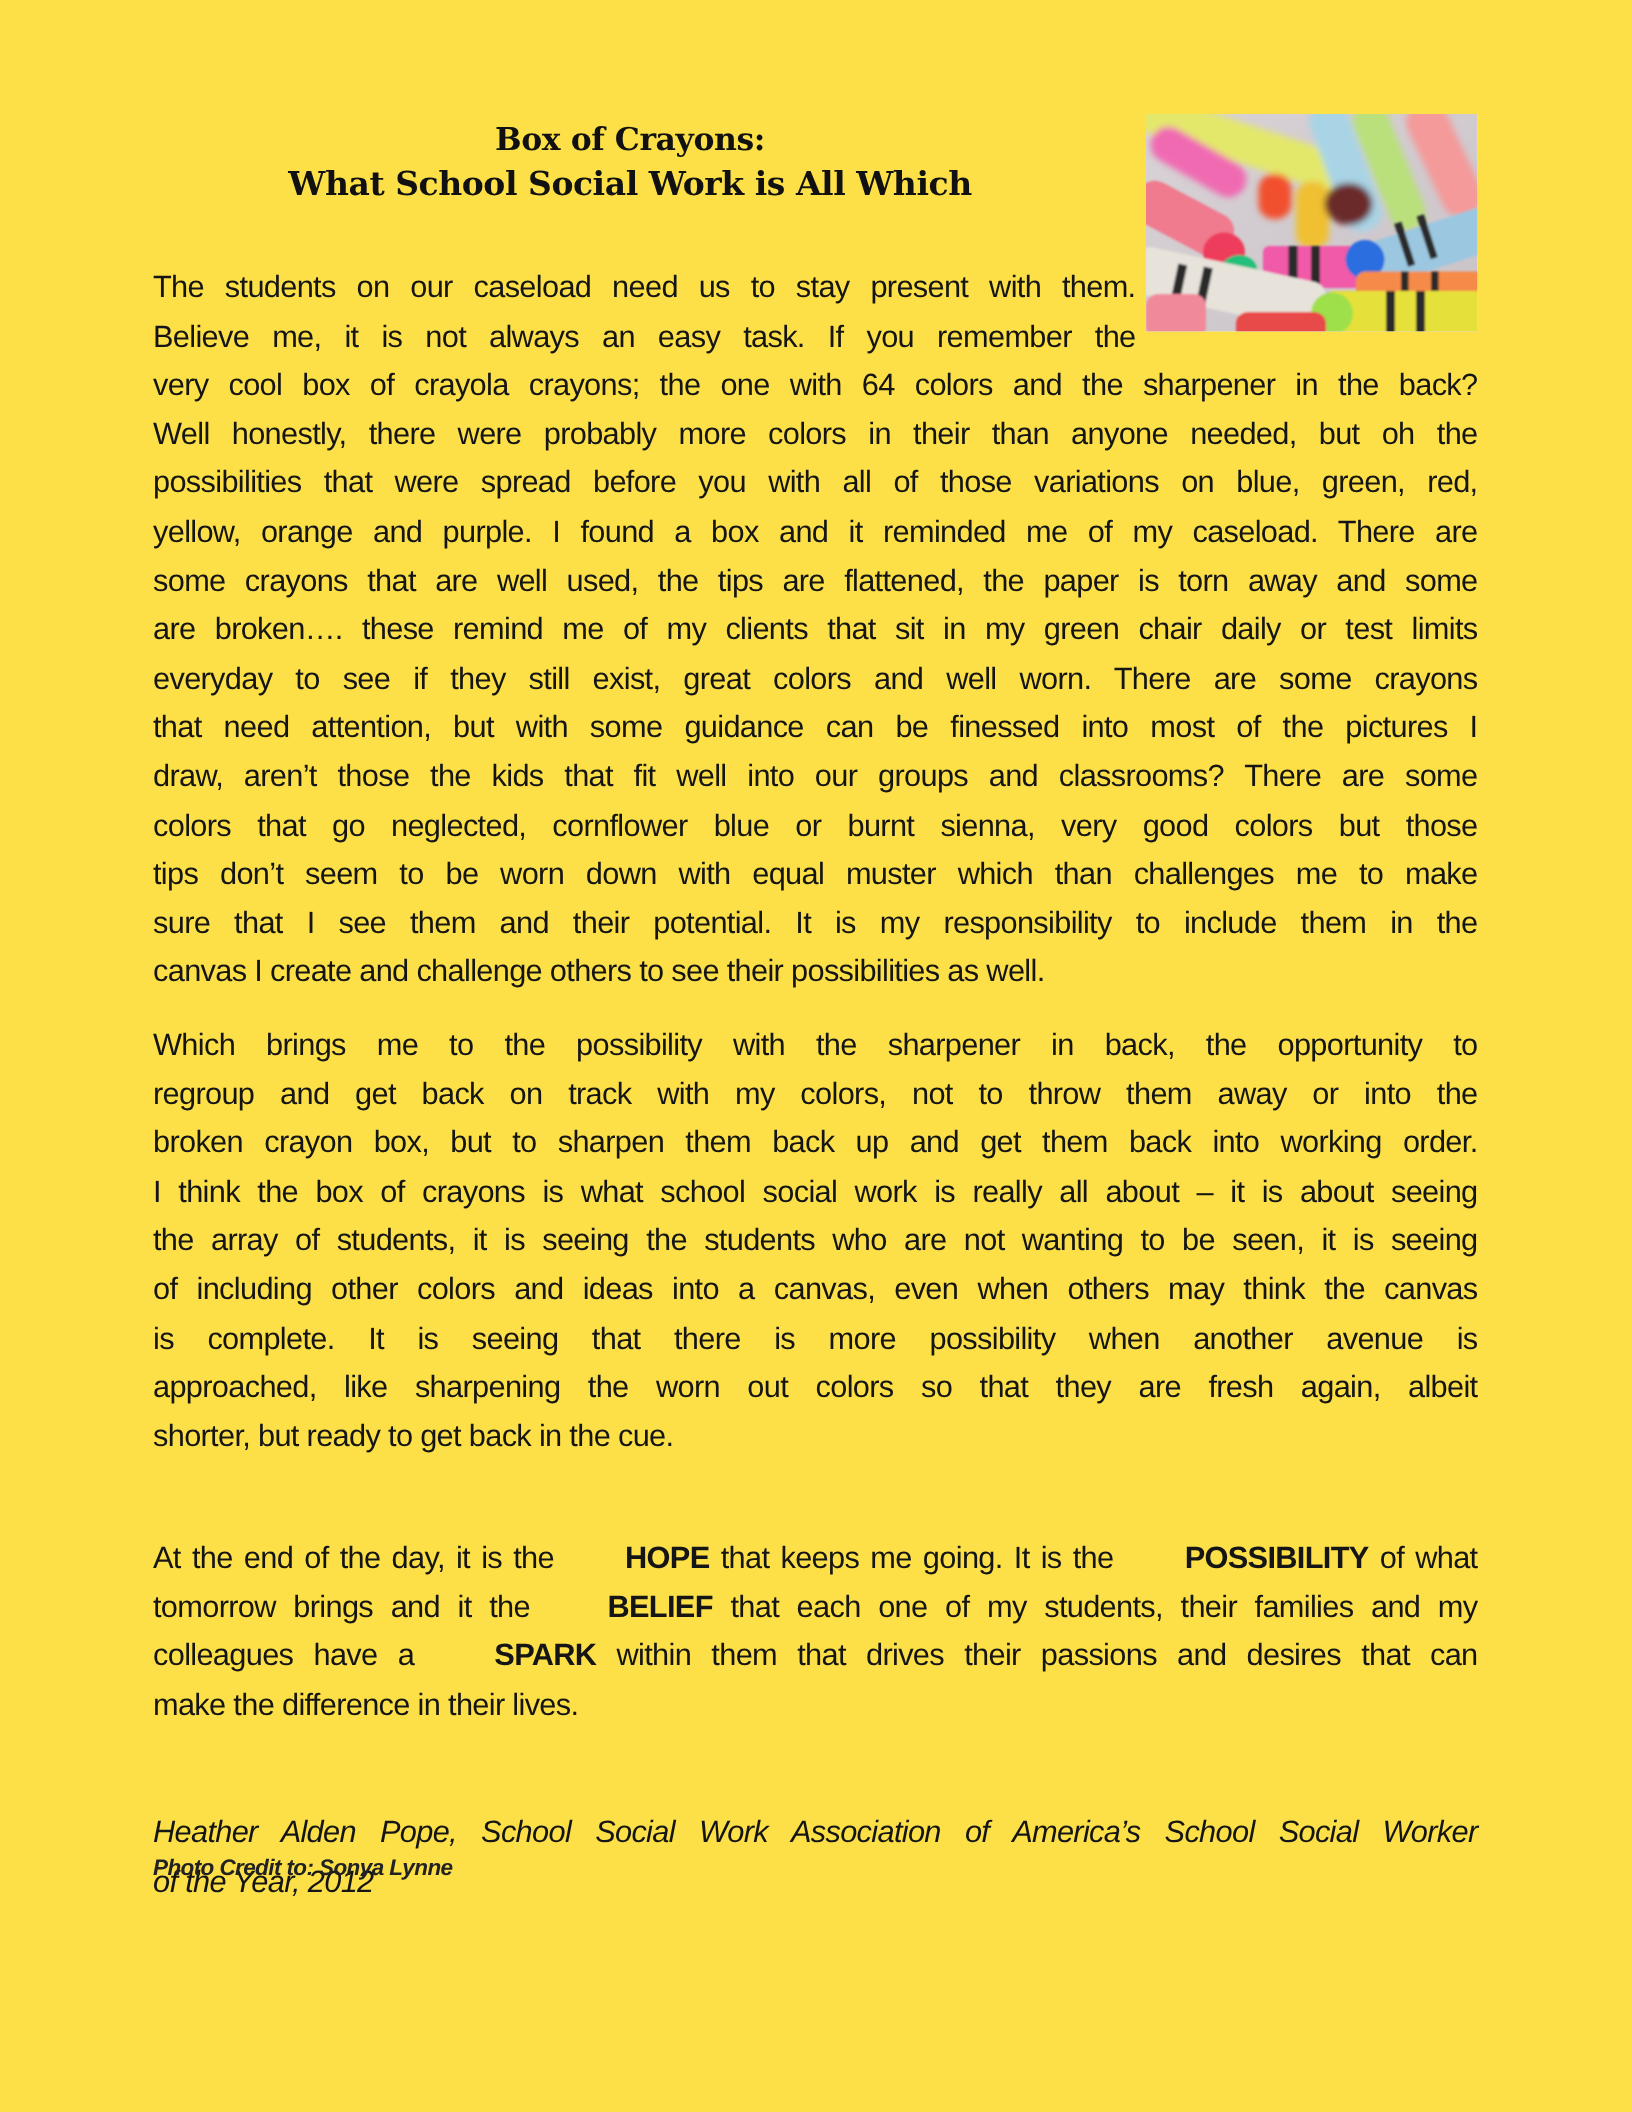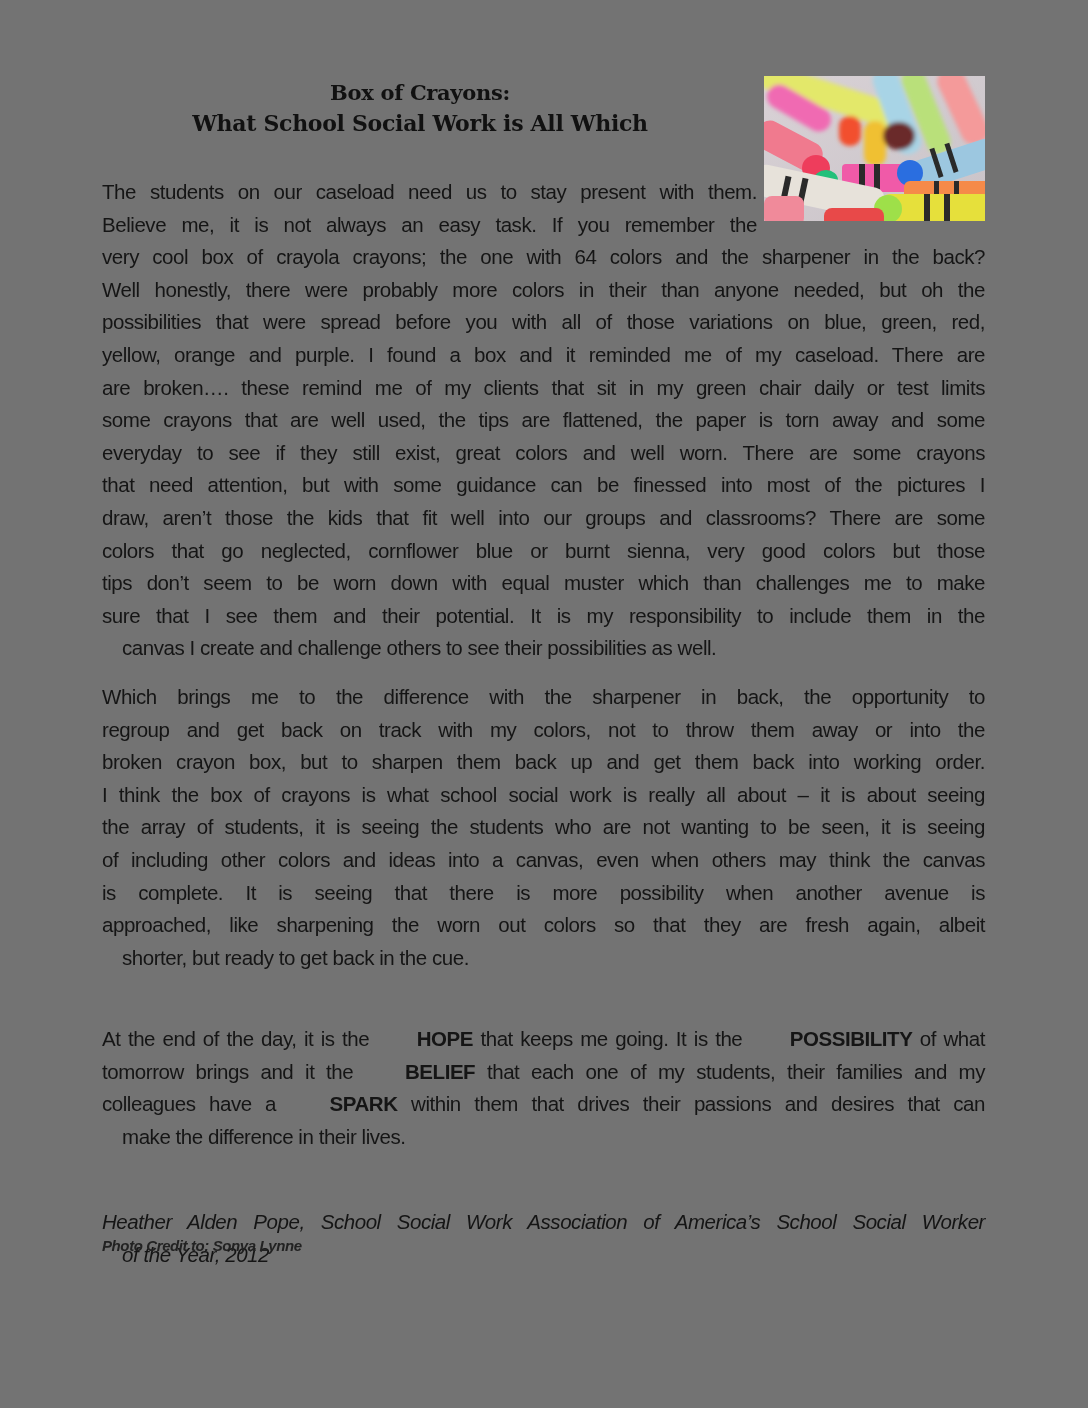--- a/index.html
+++ b/index.html
@@ -1,25 +1,25 @@
 <!DOCTYPE html>
 <html><head>
   <meta charset="utf-8">
   <style>
     html, body { margin: 0; padding: 0; background: #ffffff; }
     body { width: 1088px; height: 1408px; position: relative; overflow: hidden; font-family: "Liberation Sans", sans-serif; color: #111; }
-    .page { position: absolute; left: 0; top: 0; width: 1088px; height: 1408px; background: #737373; }
+    .page { position: absolute; left: 0; top: 0; width: 1088px; height: 1408px; background: #fde047; }
     .title { position: absolute; left: 100px; width: 640px; text-align: center; font-family: "DejaVu Serif", "Liberation Serif", serif; font-weight: bold; font-size: 21px; line-height: 30px; letter-spacing: -0.3px; color: #111; }
     .title .l1 { display: block; }
     .title .l2 { display: block; font-size: 22px; }
     .photo { position: absolute; left: 764px; top: 76px; width: 221px; height: 145px; overflow: hidden; background: #e8e4e6; }
     .photo svg { display: block; width: 100%; height: 100%; }
     .body-text { position: absolute; left: 102px; width: 883px; font-size: 20.5px; letter-spacing: -0.45px; word-spacing: 0px; color: #151515; }
     .line { display: block; height: 32.6px; line-height: 32.6px; white-space: nowrap; text-align: justify; text-align-last: justify; }
-    .line.last { text-align-last: left; margin-left: 20px; }
+    .line.last { text-align-last: left; }
     .line.short { width: 655px; }
     .b { font-weight: bold; padding-left: 40px; }
     .italic { font-style: italic; }
     .credit { position: absolute; left: 102px; top: 1237px; font-size: 15px; font-style: italic; font-weight: bold; letter-spacing: -0.4px; color: #222; }
   </style>
 </head>
 <body>
 
 <div class="page">
 
@@ -80,33 +80,33 @@
     </svg>
   </div>
 
   <div class="body-text" style="top:176px;">
     <span class="line short">The students on our caseload need us to stay present with them.</span>
     <span class="line short">Believe me, it is not always an easy task.  If you remember the</span>
     <span class="line">very cool box of crayola crayons;  the one with 64 colors and the sharpener in the back?</span>
     <span class="line">Well honestly, there were probably more colors in their than anyone needed, but oh the</span>
     <span class="line">possibilities that were spread before you with all of those variations on blue, green, red,</span>
     <span class="line">yellow, orange and purple.  I found a box and it reminded me of my caseload.  There are</span>
+    <span class="line">some crayons that are well used, the tips are flattened, the paper is torn away and some</span>
     <span class="line">are broken…. these remind me of my clients that sit in my green chair daily or test limits</span>
-    <span class="line">some crayons that are well used, the tips are flattened, the paper is torn away and some</span>
     <span class="line">everyday to see if they still exist, great colors and well worn.  There are some crayons</span>
     <span class="line">that need attention, but with some guidance can be finessed into most of the pictures I</span>
     <span class="line">draw, aren’t those the kids that fit well into our groups and classrooms?  There are some</span>
     <span class="line">colors that go neglected, cornflower blue or burnt sienna, very good colors but those</span>
     <span class="line">tips don’t seem to be worn down with equal muster which than challenges me to make</span>
     <span class="line">sure that I see them and their potential.  It is my responsibility to include them in the</span>
     <span class="line last">canvas I create and challenge others to see their possibilities as well.</span>
   </div>
 
   <div class="body-text" style="top:681px;">
-    <span class="line">Which brings me to the difference with the sharpener in back, the opportunity to</span>
+    <span class="line">Which brings me to the possibility with the sharpener in back, the opportunity to</span>
     <span class="line">regroup and get back on track with  my colors, not to throw them away or into the</span>
     <span class="line">broken crayon box, but to sharpen them back up and get them back into working order.</span>
     <span class="line">I think the box of crayons is what school social work is really all about – it is about seeing</span>
     <span class="line">the array of students, it is seeing the students who are not wanting to be seen, it is seeing</span>
     <span class="line">of including other colors and ideas into a canvas, even when others may think the canvas</span>
     <span class="line">is complete.  It is seeing that there is more possibility when another avenue is</span>
     <span class="line">approached, like sharpening the worn out colors so that they are fresh again, albeit</span>
     <span class="line last">shorter, but ready to get back in the cue.</span>
   </div>
 

